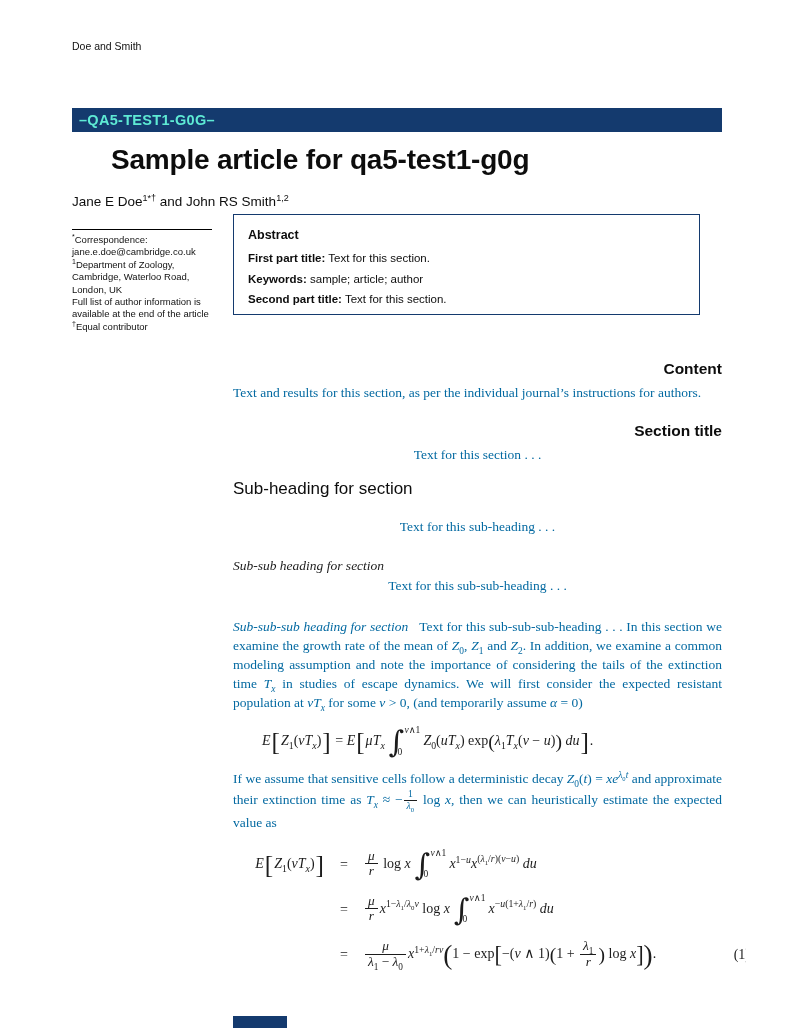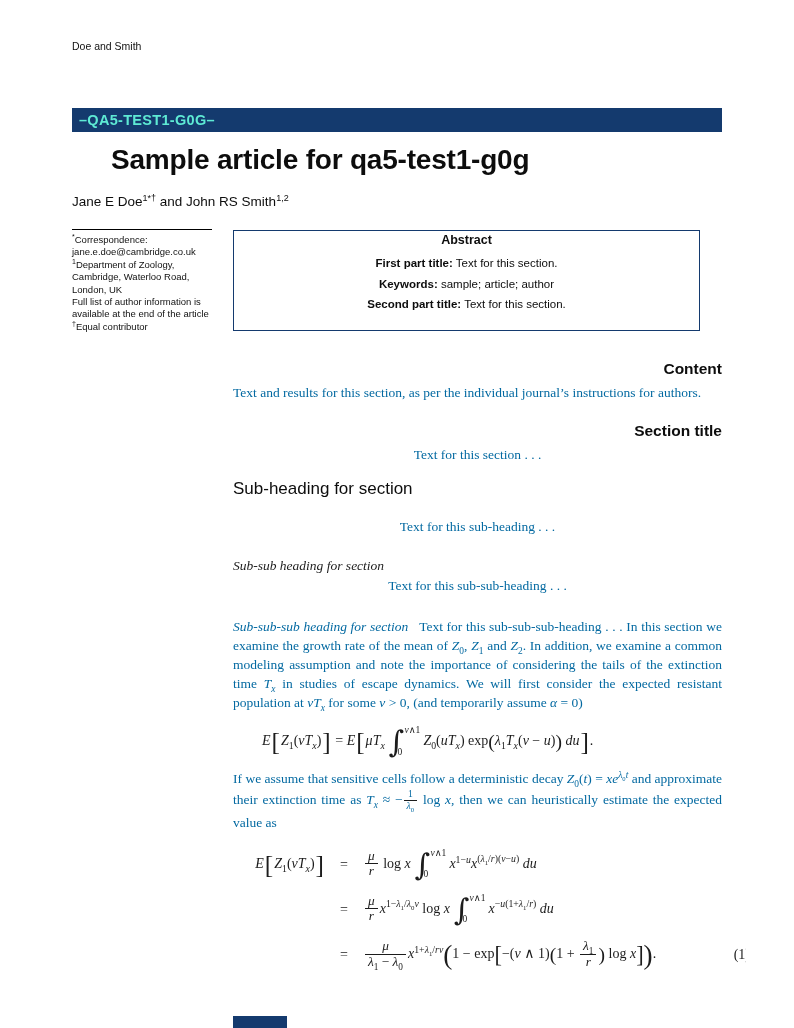--- a/index.html
+++ b/index.html
@@ -15,23 +15,23 @@
         font-size:28px;font-weight:700;color:#0d0d0d;letter-spacing:-.2px;margin-left:41px;}
   .authors{position:absolute;left:72px;top:194px;font-family:"Liberation Sans","DejaVu Sans",sans-serif;
         font-size:13.5px;color:#0d0d0d;}
   .authors sup{font-size:9px;}
 
   .sidebar{position:absolute;left:72px;top:229px;width:150px;
         font-family:"Liberation Sans","DejaVu Sans",sans-serif;font-size:9.5px;line-height:12.4px;color:#111;}
   .sidebar .rule{border-top:1.2px solid #000;width:140px;margin-bottom:4px;}
   .sidebar sup{font-size:7px;}
 
-  .abstract{position:absolute;left:233px;top:230px;width:467px;height:101px;box-sizing:border-box;
-        border:1.6px solid #143a6e;padding:2px 14px 0 14px;
-        font-family:"Liberation Sans","DejaVu Sans",sans-serif;color:#0d0d0d;text-align:center;}
+  .abstract{position:absolute;left:233px;top:214px;width:467px;height:101px;box-sizing:border-box;
+        border:1.6px solid #143a6e;padding:13px 14px 0 14px;
+        font-family:"Liberation Sans","DejaVu Sans",sans-serif;color:#0d0d0d;}
   .abstract .abs-head{font-size:12.5px;font-weight:bold;margin:0 0 10px 0;}
   .abstract .item{font-size:11.5px;margin:0 0 8.5px 0;}
 
   .main{position:absolute;left:233px;top:360px;width:489px;}
   .h-a{font-family:"Liberation Sans","DejaVu Sans",sans-serif;font-size:15.5px;font-weight:bold;
        color:#0d0d0d;margin:0 0 5px 0;line-height:18px;text-align:right;}
   .h-a.later{margin-top:20px;}
   .h-b{font-family:Liberation Sans, sans-serif;font-size:17px;font-weight:normal;
        color:#0d0d0d;margin:17px 0 20px 0;line-height:16px;}
   .h-c{font-size:13.5px;font-style:italic;margin:22px 0 2px 0;line-height:16px;}

